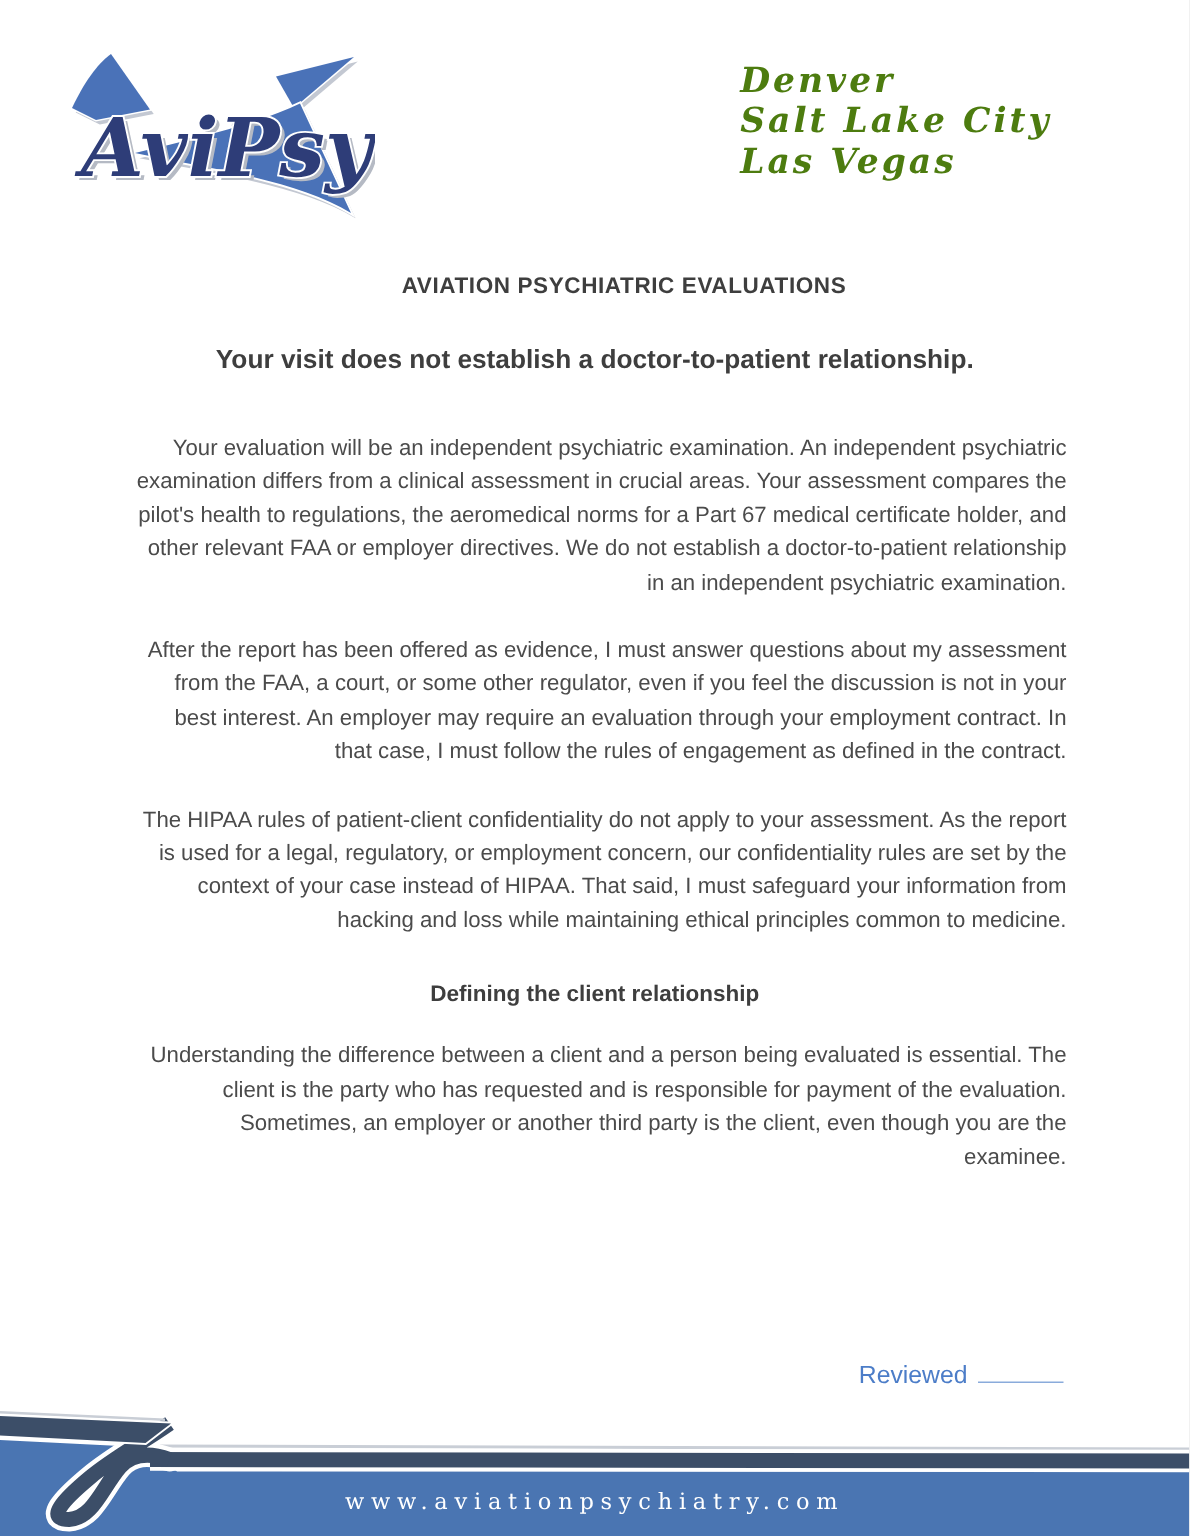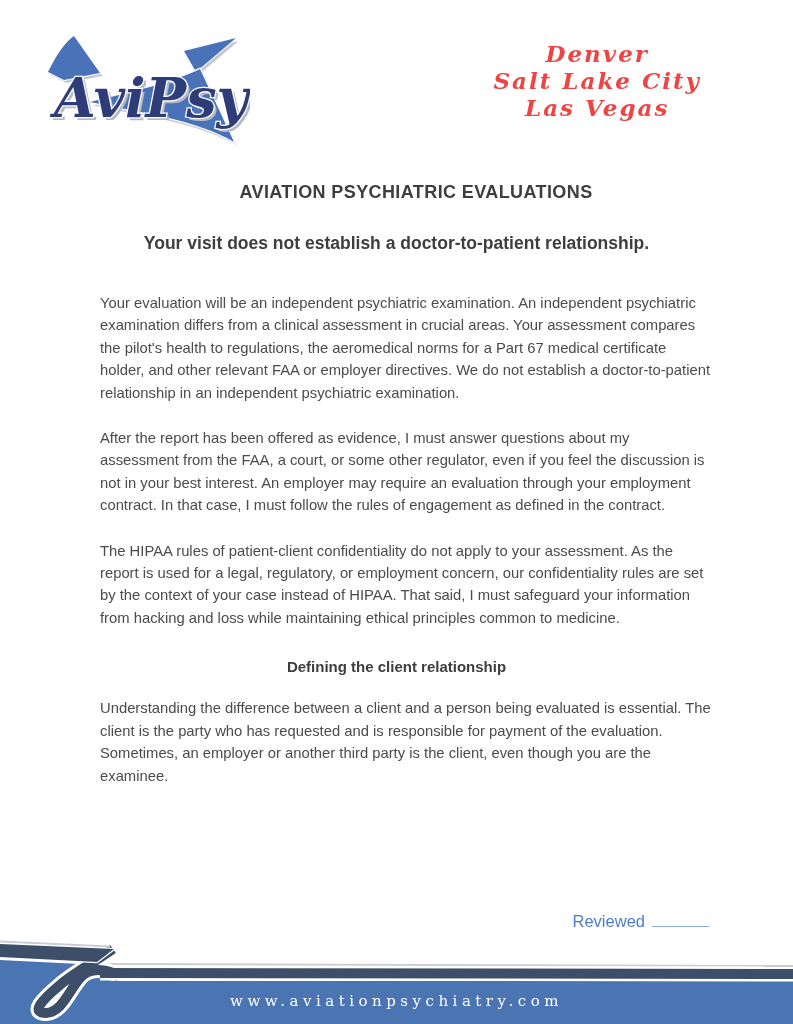--- a/index.html
+++ b/index.html
@@ -11,49 +11,49 @@
     background:#ffffff;
     overflow:hidden;
     font-family:"Liberation Sans", sans-serif;
     color:#4b4b4b;
   }
   
   .header { position:relative; height:160px; }
   .logo { position:absolute; left:38px; top:20px; width:212px; height:132px; }
   .locations {
     position:absolute; right:92px; top:40px;
-    text-align:center;
+    text-align:left;
     font-family:"DejaVu Serif", serif;
     font-style:italic; font-weight:bold;
     font-size:23px; line-height:27px;
     letter-spacing:2px;
-    color:#ef4444;
+    color:#4d7c0f;
   }
   
   .doc-title {
     margin-top:22px;
     text-align:center;
-    font-size:18px; font-weight:bold;
+    font-size:15px; font-weight:bold;
     letter-spacing:0.4px;
     color:#3e3e3e;
     margin-left:39px;
   }
   .doc-statement {
     margin-top:30px;
     text-align:center;
     font-size:17.5px; font-weight:bold;
     color:#3e3e3e;
   }
   .content { padding:0 82px; }
   .content p {
-    margin:0 0 23px 18px;
+    margin:0 0 23px 8px;
     font-size:14.8px;
     line-height:22.4px;
     color:#4b4b4b;
-    text-align:left;
+    text-align:right;
   }
   .content p.first { margin-top:38px; }
   .section-heading {
     margin:29px 0 22px 0;
     text-align:center;
     font-size:15px; font-weight:bold;
     color:#3e3e3e;
   }
   
   .reviewed-row {

